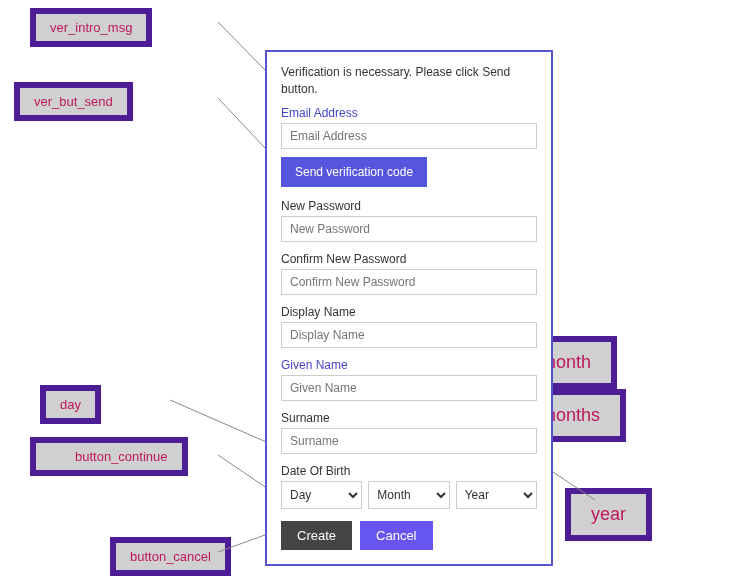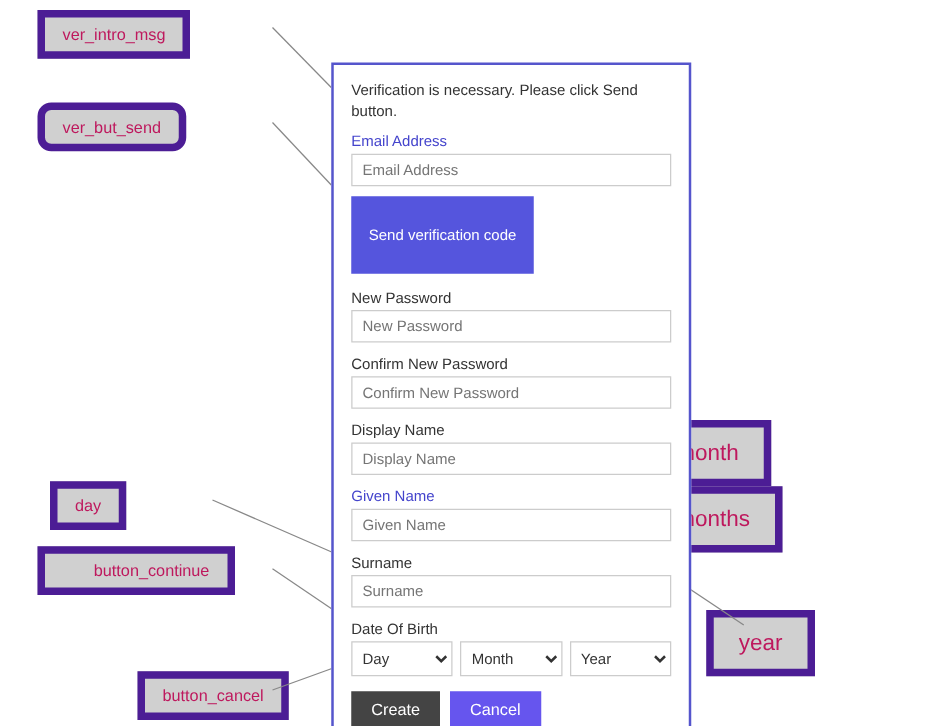--- a/index.html
+++ b/index.html
@@ -61,21 +61,21 @@
       font-size: 12px;
       color: #999;
       outline: none;
       margin-bottom: 2px;
     }
 
     .send-btn {
       background: #5555dd;
       color: #fff;
       border: none;
-      padding: 24px 14px;
+      padding: 8px 14px;
       font-size: 12px;
       cursor: pointer;
       margin-top: 6px;
       margin-bottom: 4px;
     }
 
     .dob-row {
       display: flex;
       gap: 6px;
       margin-top: 3px;
@@ -145,21 +145,21 @@
 
   <line x1="595" y1="500" x2="520" y2="450" stroke="#888" stroke-width="1"></line>
 
   <line x1="218" y1="552" x2="370" y2="497" stroke="#888" stroke-width="1"></line>
 </svg>
 
 <div class="annotation-label" style="left:30px; top:8px;">
   <span>ver_intro_msg</span>
 </div>
 
-<div class="annotation-label" style="left:30px; top:82px;border-radius:11px;">
+<div class="annotation-label" style="left:14px; top:82px;">
   <span>ver_but_send</span>
 </div>
 
 <div class="annotation-label" style="left:40px; top:385px;">
   <span>day</span>
 </div>
 
 <div class="annotation-label" style="left:30px; top:437px;padding-left:39px;">
   <span>button_continue</span>
 </div>

